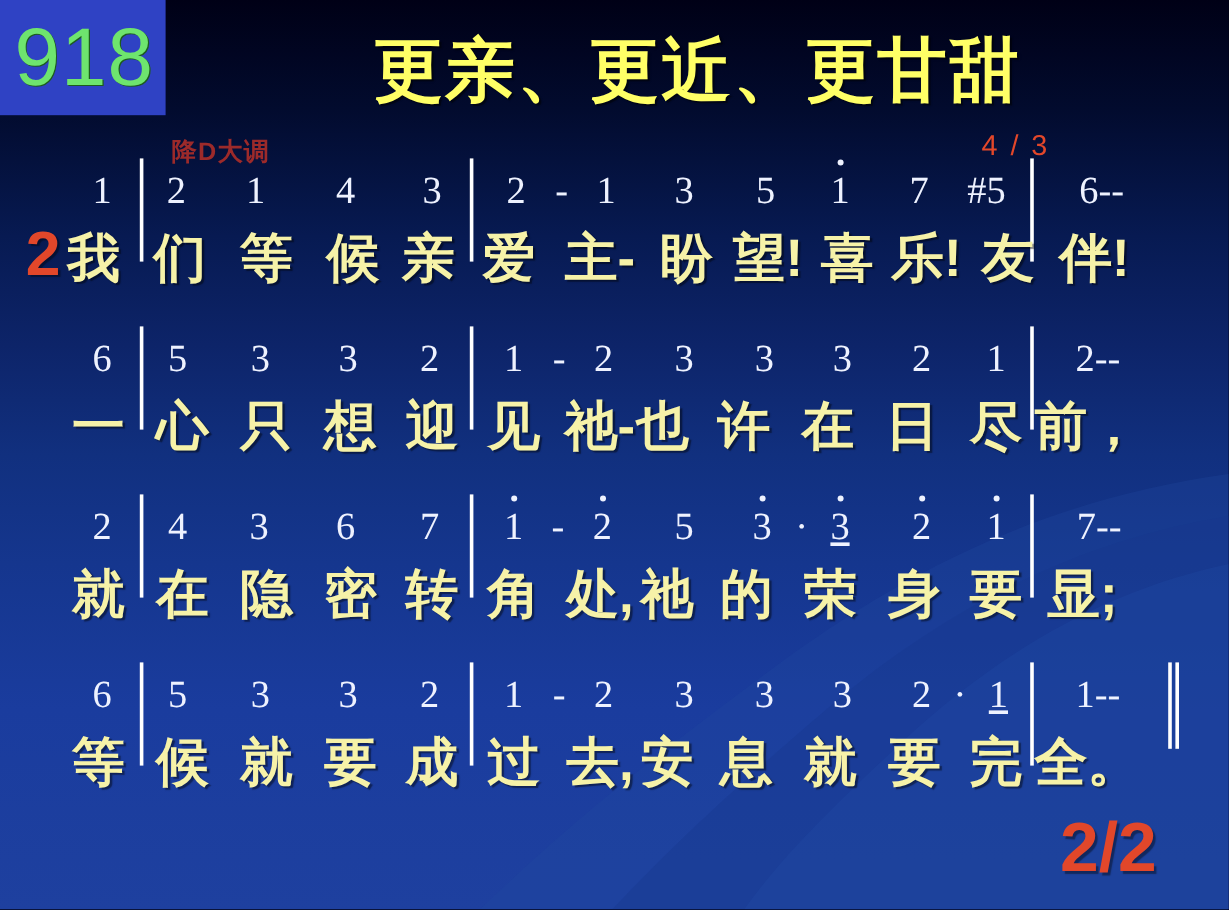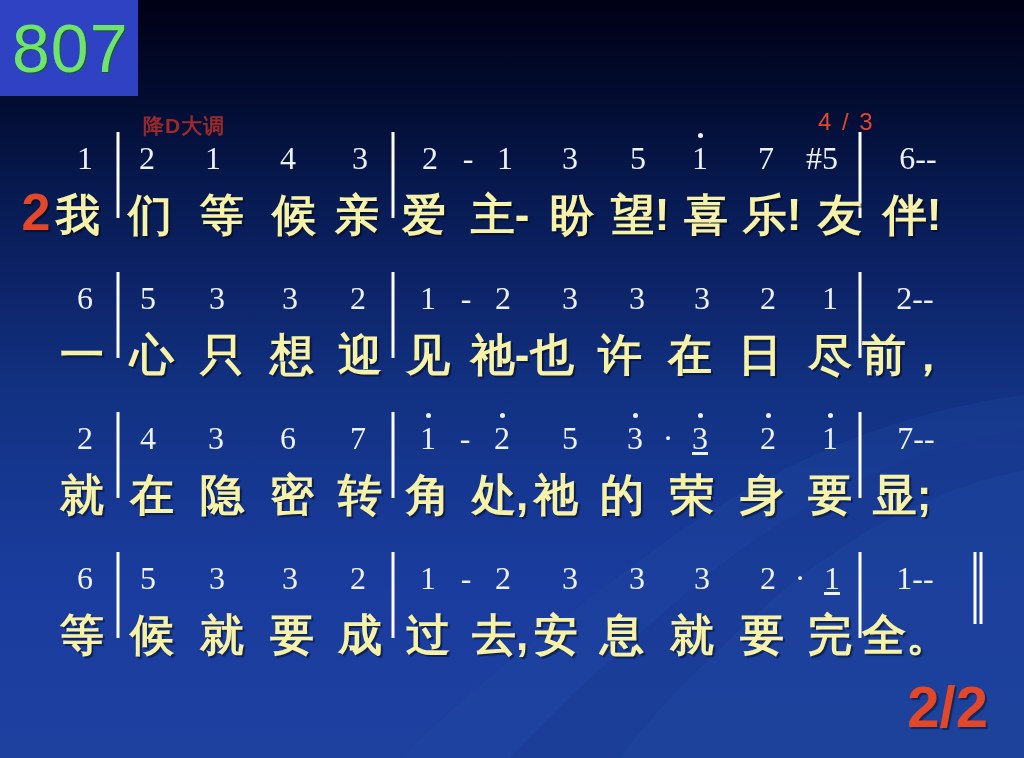--- a/index.html
+++ b/index.html
@@ -129,41 +129,42 @@
   .verse-num {
     position: absolute;
     color: #e2472a;
     font-size: 52px;
     font-weight: bold;
     transform: translateX(-50%);
     text-shadow: 2px 2px 1px rgba(0,0,0,.4);
   }
   #page-marker {
     position: absolute;
-    right: 36px; bottom: 18px;
+    right: 60px; bottom: 18px;
     font-size: 58px;
     font-weight: bold;
     color: #e2472a;
     letter-spacing: 0px;
     text-shadow: 2px 2px 1px rgba(0,0,0,.4);
   }
 </style>
 </head>
 <body>
 
 <div id="slide">
 
   <svg class="swoosh" viewBox="0 0 1024 758" preserveAspectRatio="none">
     <path d="M1024,395 C880,415 760,470 640,560 C540,634 470,690 400,758 L1024,758 Z" fill="#21499f" opacity="0.30"></path>
     <path d="M1024,430 C900,450 790,505 690,590 C610,658 560,705 510,758 L1024,758 Z" fill="#16378c" opacity="0.35"></path>
     <path d="M1024,470 C920,492 830,545 750,620 C690,676 650,716 620,758 L1024,758 Z" fill="#2450ad" opacity="0.22"></path>
   </svg>
 
   <div id="numbox"></div>
-  <div id="hymn-number">807</div>
+  <div id="hymn-number">918</div>
+  <div id="title">更亲、更近、更甘甜</div>
   <div id="key-sig">降D大调</div>
   <div id="time-sig">4 / 3</div>
 
   <div id="systems-host">
       <div class="system" style="top: 140px;">
         <div class="noterow">
           <span class="tok" style="left: 85px;">1</span>
           <span class="tok" style="left: 147px;">2</span>
           <span class="tok" style="left: 213px;">1</span>
           <span class="tok" style="left: 288px;">4</span>

